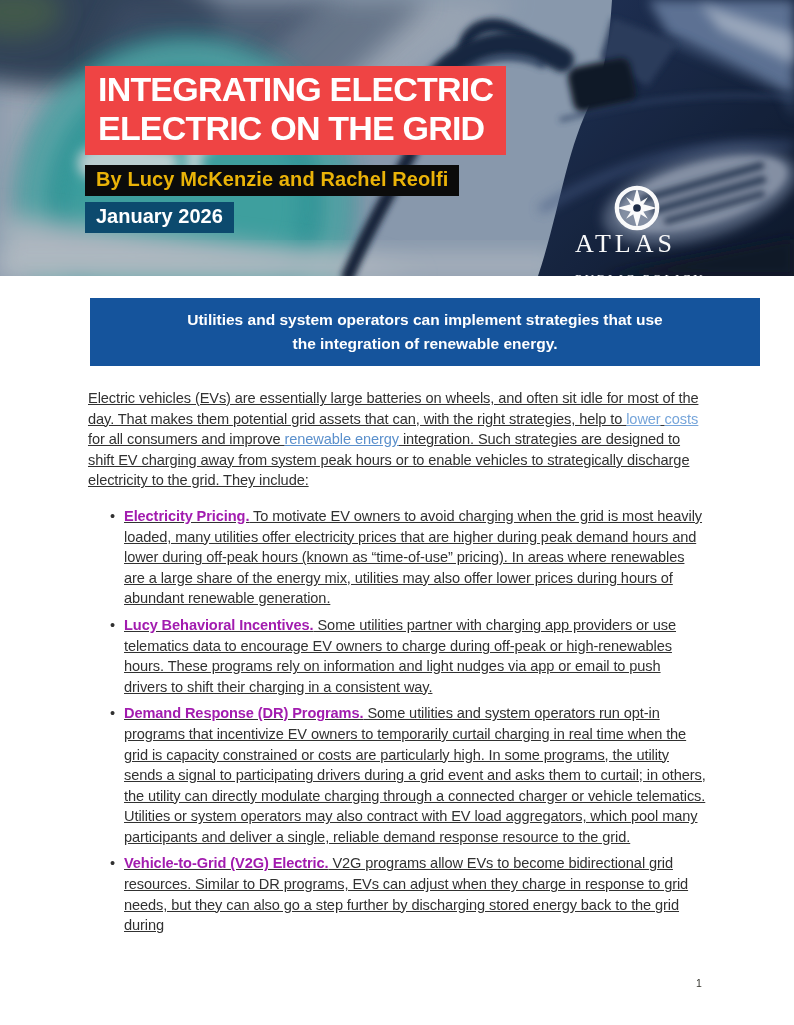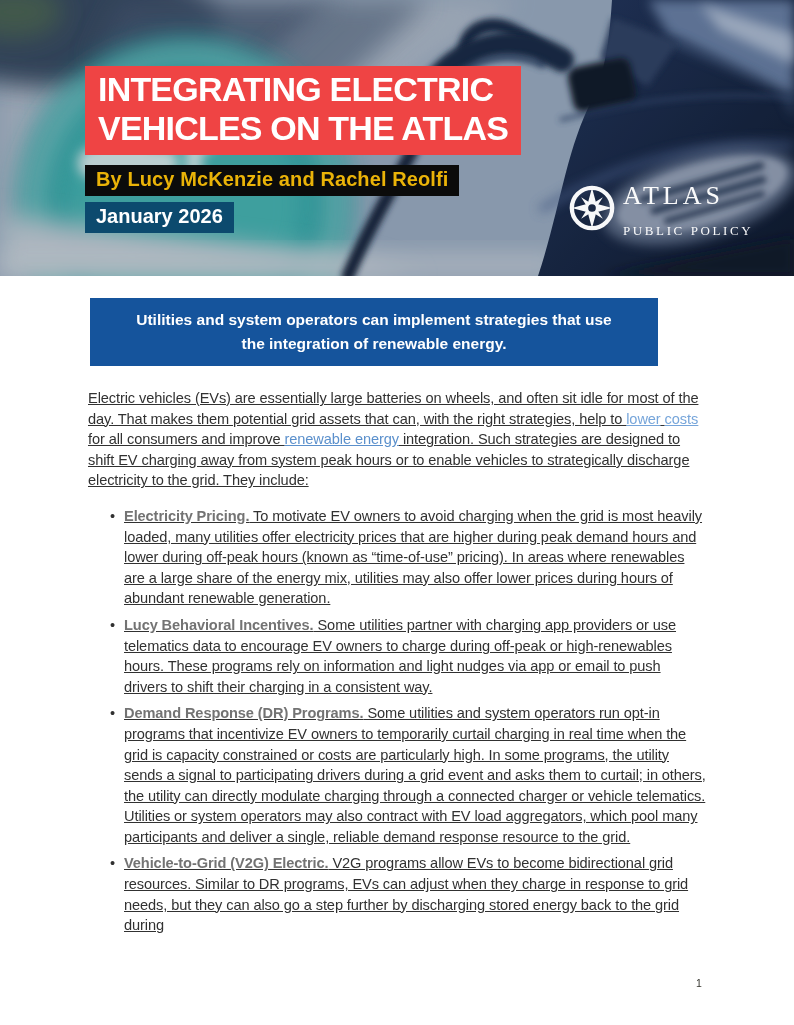--- a/index.html
+++ b/index.html
@@ -9,41 +9,41 @@
   
   .hero { position:relative; width:794px; height:276px; overflow:hidden; background:#8fa3b6; }
   .hero svg.heroart { position:absolute; left:0; top:0; width:794px; height:276px; display:block; }
   .title-box { position:absolute; left:85px; top:66px; background:#ef4444; color:#ffffff;
                font-weight:bold; font-size:34px; line-height:39px; letter-spacing:-0.8px;
                padding:4px 13px 7px; white-space:nowrap; }
   .byline-box { position:absolute; left:85px; top:165px; background:#0b0b0b; color:#eab308;
                 font-weight:bold; font-size:20px; letter-spacing:0.1px; padding:3px 11px 5px; white-space:nowrap; }
   .date-box { position:absolute; left:85px; top:202px; background:#0c4a6e; color:#ffffff;
               font-weight:bold; font-size:20px; padding:3px 11px 5px; white-space:nowrap; }
-  .logo { position:absolute; left:568px; top:184px; display:flex; color:#ffffff; opacity:0.97; }
+  .logo { position:absolute; left:568px; top:184px; display:flex; align-items:center; color:#ffffff; opacity:0.97;flex-direction:column; }
   .logo .compass { width:48px; height:48px; flex:0 0 auto; }
   .logo-text { margin-left:7px; font-family:"Liberation Serif", serif; }
   .logo-name { font-size:26px; line-height:24px; letter-spacing:4px; }
   .logo-tag  { font-size:13px; letter-spacing:2.6px; margin-top:15px; }
 
   
-  .callout { margin:22px 0 7px 90px; width:568px; box-sizing:border-box; background:var(--accent,#15549C);
+  .callout { margin:22px 0 7px 90px; width:670px; box-sizing:border-box; background:var(--accent,#15549C);
              color:#ffffff; text-align:center; font-weight:bold; font-size:15.5px; line-height:24px;
              padding:10px 8px; }
 
   
   .content { margin:22px 88px 0 88px; color:#313131; font-size:14.6px; line-height:20.6px; letter-spacing:-0.1px;text-decoration:underline; }
   .content p { margin:0; }
   .content a { text-decoration:underline; }
   a.link-light { color:var(--linkLight,#76A5DA); }
   a.link-mid   { color:var(--linkMid,#5B90CC); }
   ul.strategies { list-style:none; margin:15px 0 0 0; padding:0 0 0 36px; }
   ul.strategies li { position:relative; margin:0 0 6px 0; }
   ul.strategies li::before { content:"\2022"; position:absolute; left:-14px; top:0; color:#313131; }
-  ul.strategies b { color:#737373; }
+  ul.strategies b { color:#a21caf; }
 
   .pagenum { position:absolute; left:696px; top:977px; font-size:10.5px; color:#35352e; }
 </style>
 </head>
 <body>
 
 <div class="page">
 
   <div class="hero">
     <svg class="heroart" viewBox="0 0 794 276" preserveAspectRatio="none" aria-hidden="true">
@@ -97,21 +97,21 @@
         <rect x="658" y="208" width="105" height="6" rx="3"></rect>
       </g>
       <path d="M540 210 C640 150 730 140 794 146" stroke="#4d6490" stroke-width="7" fill="none" filter="url(#b6)" opacity="0.75"></path>
       <path d="M560 120 C650 96 720 92 794 98" stroke="#33476b" stroke-width="4" fill="none" filter="url(#b3)" opacity="0.8"></path>
       <polygon points="600,276 794,238 794,276" fill="#0a1322" filter="url(#b6)"></polygon>
       <rect x="0" y="0" width="794" height="276" fill="#1d2c42" opacity="0.16"></rect>
     </svg>
 
     <div class="title-box">
       <div>INTEGRATING ELECTRIC</div>
-      <div>VEHICLES ON THE ATLAS</div>
+      <div>ELECTRIC ON THE GRID</div>
     </div>
     <div class="byline-box">By Lucy McKenzie and Rachel Reolfi</div>
     <div class="date-box">January 2026</div>
 
     <div class="logo">
       <svg class="compass" viewBox="0 0 50 50" aria-hidden="true">
         <circle cx="25" cy="25" r="21" fill="none" stroke="#ffffff" stroke-width="4.5"></circle>
         <path d="M25 4 L29.5 20.5 L46 25 L29.5 29.5 L25 46 L20.5 29.5 L4 25 L20.5 20.5 Z" fill="#ffffff"></path>
         <path transform="rotate(45 25 25)" d="M25 9 L28 22 L41 25 L28 28 L25 41 L22 28 L9 25 L22 22 Z" fill="#ffffff"></path>
         <circle cx="25" cy="25" r="4" fill="#1b2944"></circle>

